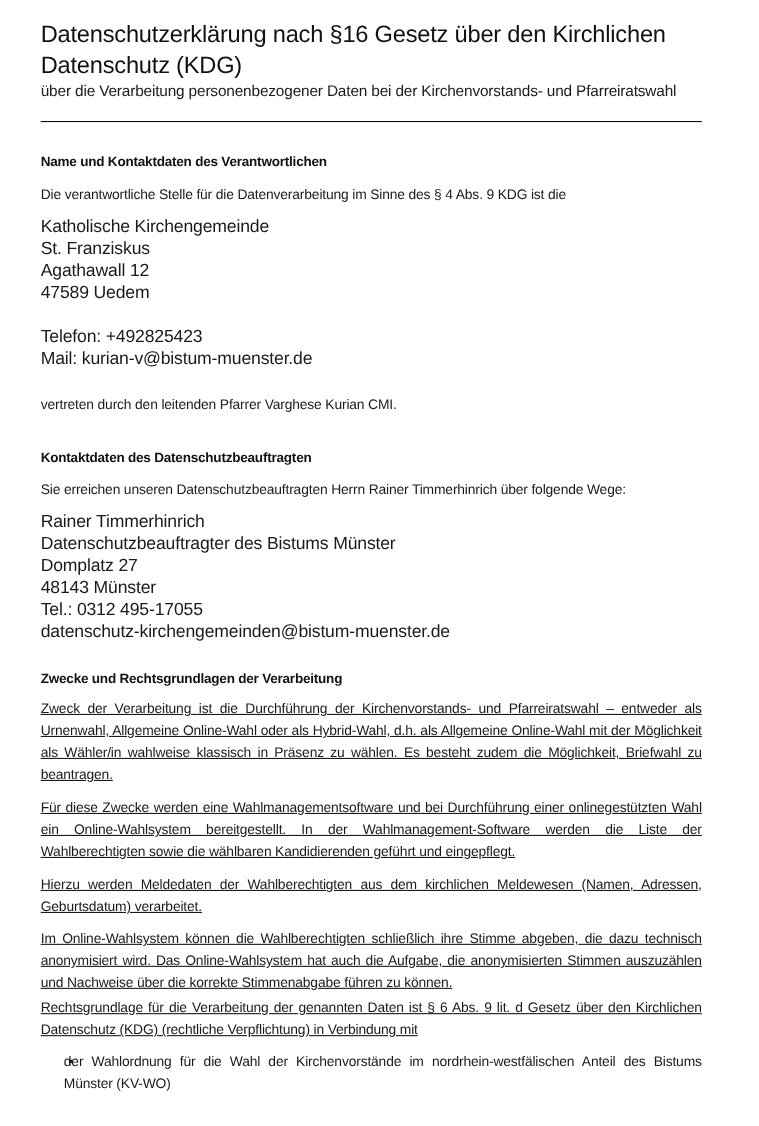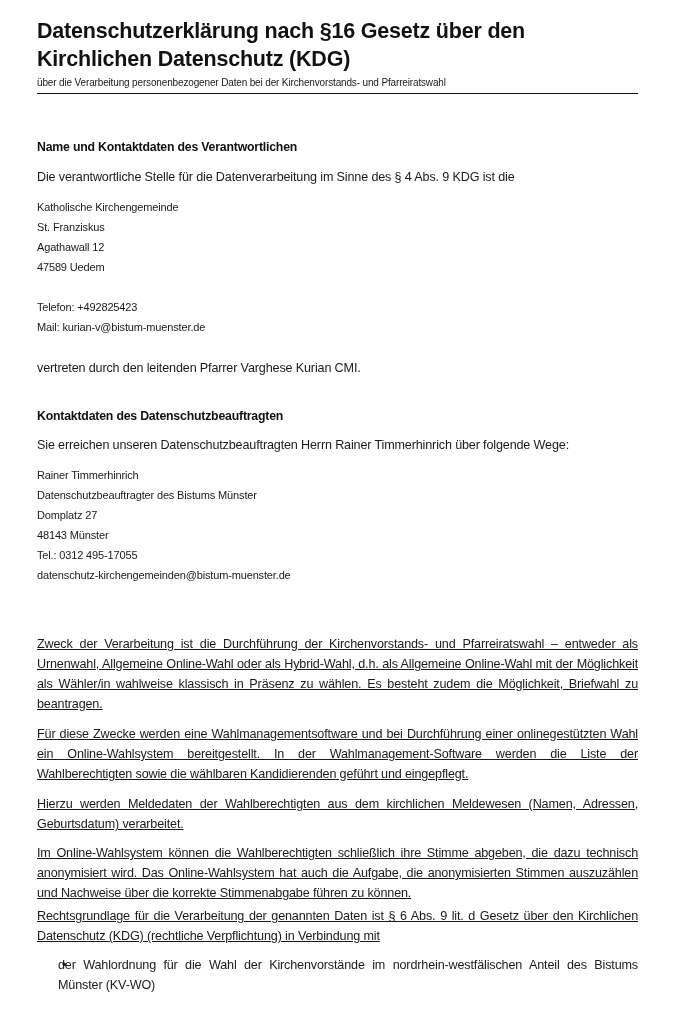--- a/index.html
+++ b/index.html
@@ -1,25 +1,25 @@
 <!DOCTYPE html>
 <html><head>
 <meta charset="utf-8">
 <style>
   html, body { margin: 0; padding: 0; background: #ffffff; }
   body { width: 690px; height: 1024px; overflow: hidden; position: relative;
          font-family: "Liberation Sans", "DejaVu Sans", sans-serif; color: #1a1a1a; }
   .page { position: absolute; left: 37px; top: 0; width: 600px; }
-  .title { font-weight: bold; font-size: 21.5px; line-height: 28px; margin: 17px 0 0 0; letter-spacing: -0.2px; color: #111; }
-  .subtitle { font-size: 10px; line-height: 15px; margin: 2px 0 0 0; padding-bottom: 3px;
+  .title { font-weight: normal; font-size: 21.5px; line-height: 28px; margin: 17px 0 0 0; letter-spacing: -0.2px; color: #111; }
+  .subtitle { font-size: 14px; line-height: 15px; margin: 2px 0 0 0; padding-bottom: 20px;
               border-bottom: 1.3px solid #111; width: 601px; letter-spacing: -0.15px; }
   .h { font-weight: bold; font-size: 12.3px; line-height: 16px; margin: 0; position: absolute; left: 0; letter-spacing: -0.2px; color: #111; }
   .p { font-size: 12.6px; line-height: 20px; margin: 0; position: absolute; left: 0; width: 601px; letter-spacing: -0.15px; }
   .j { text-align: justify; text-align-last: left; text-decoration: underline; }
-  .addr div { font-size: 11px; line-height: 20px; letter-spacing: -0.15px; }
+  .addr div { font-size: 16px; line-height: 20px; letter-spacing: -0.15px; }
   .bullet-item { position: absolute; left: 0; width: 601px; }
   .bullet { position: absolute; left: 25px; top: 0; font-size: 12.6px; line-height: 20px; }
   .bullet-text { margin-left: 21px; font-size: 12.6px; line-height: 20px; text-align: justify; text-align-last: left; letter-spacing: -0.15px; }
 </style>
 </head>
 <body>
 
 <div class="page">
   <h1 class="title">Datenschutzerklärung nach §16 Gesetz über den Kirchlichen Datenschutz (KDG)</h1>
   <div class="subtitle">über die Verarbeitung personenbezogener Daten bei der Kirchenvorstands- und Pfarreiratswahl</div>
@@ -42,20 +42,21 @@
   <p class="p" style="top:435px">Sie erreichen unseren Datenschutzbeauftragten Herrn Rainer Timmerhinrich über folgende Wege:</p>
   <div class="p addr" style="top:465px">
     <div>Rainer Timmerhinrich</div>
     <div>Datenschutzbeauftragter des Bistums Münster</div>
     <div>Domplatz 27</div>
     <div>48143 Münster</div>
     <div>Tel.: 0312 495-17055</div>
     <div>datenschutz-kirchengemeinden@bistum-muenster.de</div>
   </div>
 
+  <h2 class="h" style="top:609px">Zwecke und Rechtsgrundlagen der Verarbeitung</h2>
   <p class="p j" style="top:634px">Zweck der Verarbeitung ist die Durchführung der Kirchenvorstands- und Pfarreiratswahl – entweder als Urnenwahl, Allgemeine Online-Wahl oder als Hybrid-Wahl, d.h. als Allgemeine Online-Wahl mit der Möglichkeit als Wähler/in wahlweise klassisch in Präsenz zu wählen. Es besteht zudem die Möglichkeit, Briefwahl zu beantragen.</p>
   <p class="p j" style="top:724px">Für diese Zwecke werden eine Wahlmanagementsoftware und bei Durchführung einer onlinegestützten Wahl ein Online-Wahlsystem bereitgestellt. In der Wahlmanagement-Software werden die Liste der Wahlberechtigten sowie die wählbaren Kandidierenden geführt und eingepflegt.</p>
   <p class="p j" style="top:794px">Hierzu werden Meldedaten der Wahlberechtigten aus dem kirchlichen Meldewesen (Namen, Adressen, Geburtsdatum) verarbeitet.</p>
   <p class="p j" style="top:843px">Im Online-Wahlsystem können die Wahlberechtigten schließlich ihre Stimme abgeben, die dazu technisch anonymisiert wird. Das Online-Wahlsystem hat auch die Aufgabe, die anonymisierten Stimmen auszuzählen und Nachweise über die korrekte Stimmenabgabe führen zu können.</p>
   <p class="p j" style="top:906px">Rechtsgrundlage für die Verarbeitung der genannten Daten ist § 6 Abs. 9 lit. d Gesetz über den Kirchlichen Datenschutz (KDG) (rechtliche Verpflichtung) in Verbindung mit</p>
 
   <div class="bullet-item" style="top:955px">
     <span class="bullet">•</span>
     <div class="bullet-text">der Wahlordnung für die Wahl der Kirchenvorstände im nordrhein-westfälischen Anteil des Bistums Münster (KV-WO)</div>
   </div>

